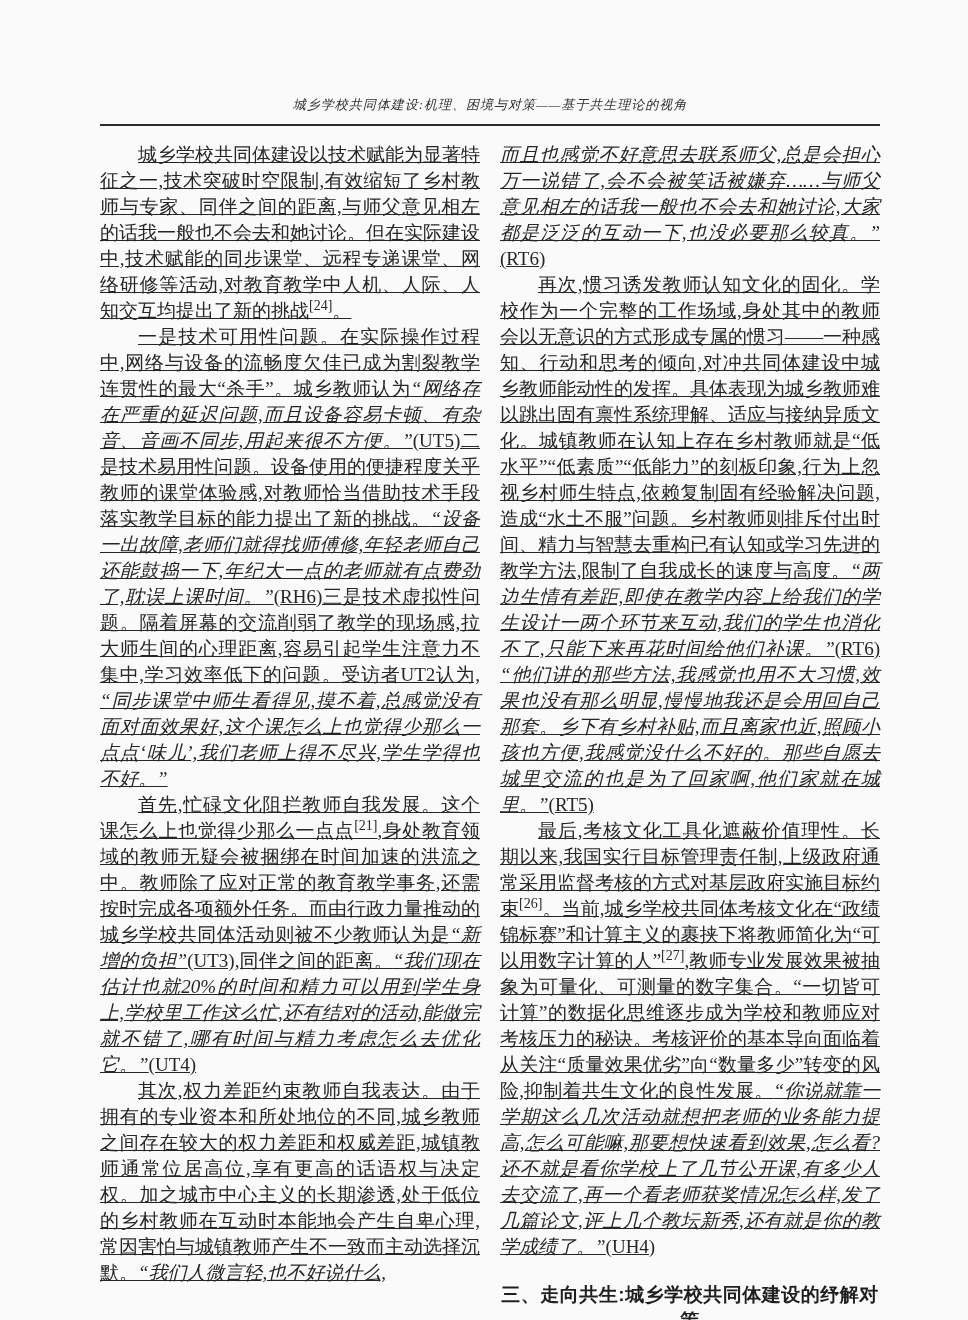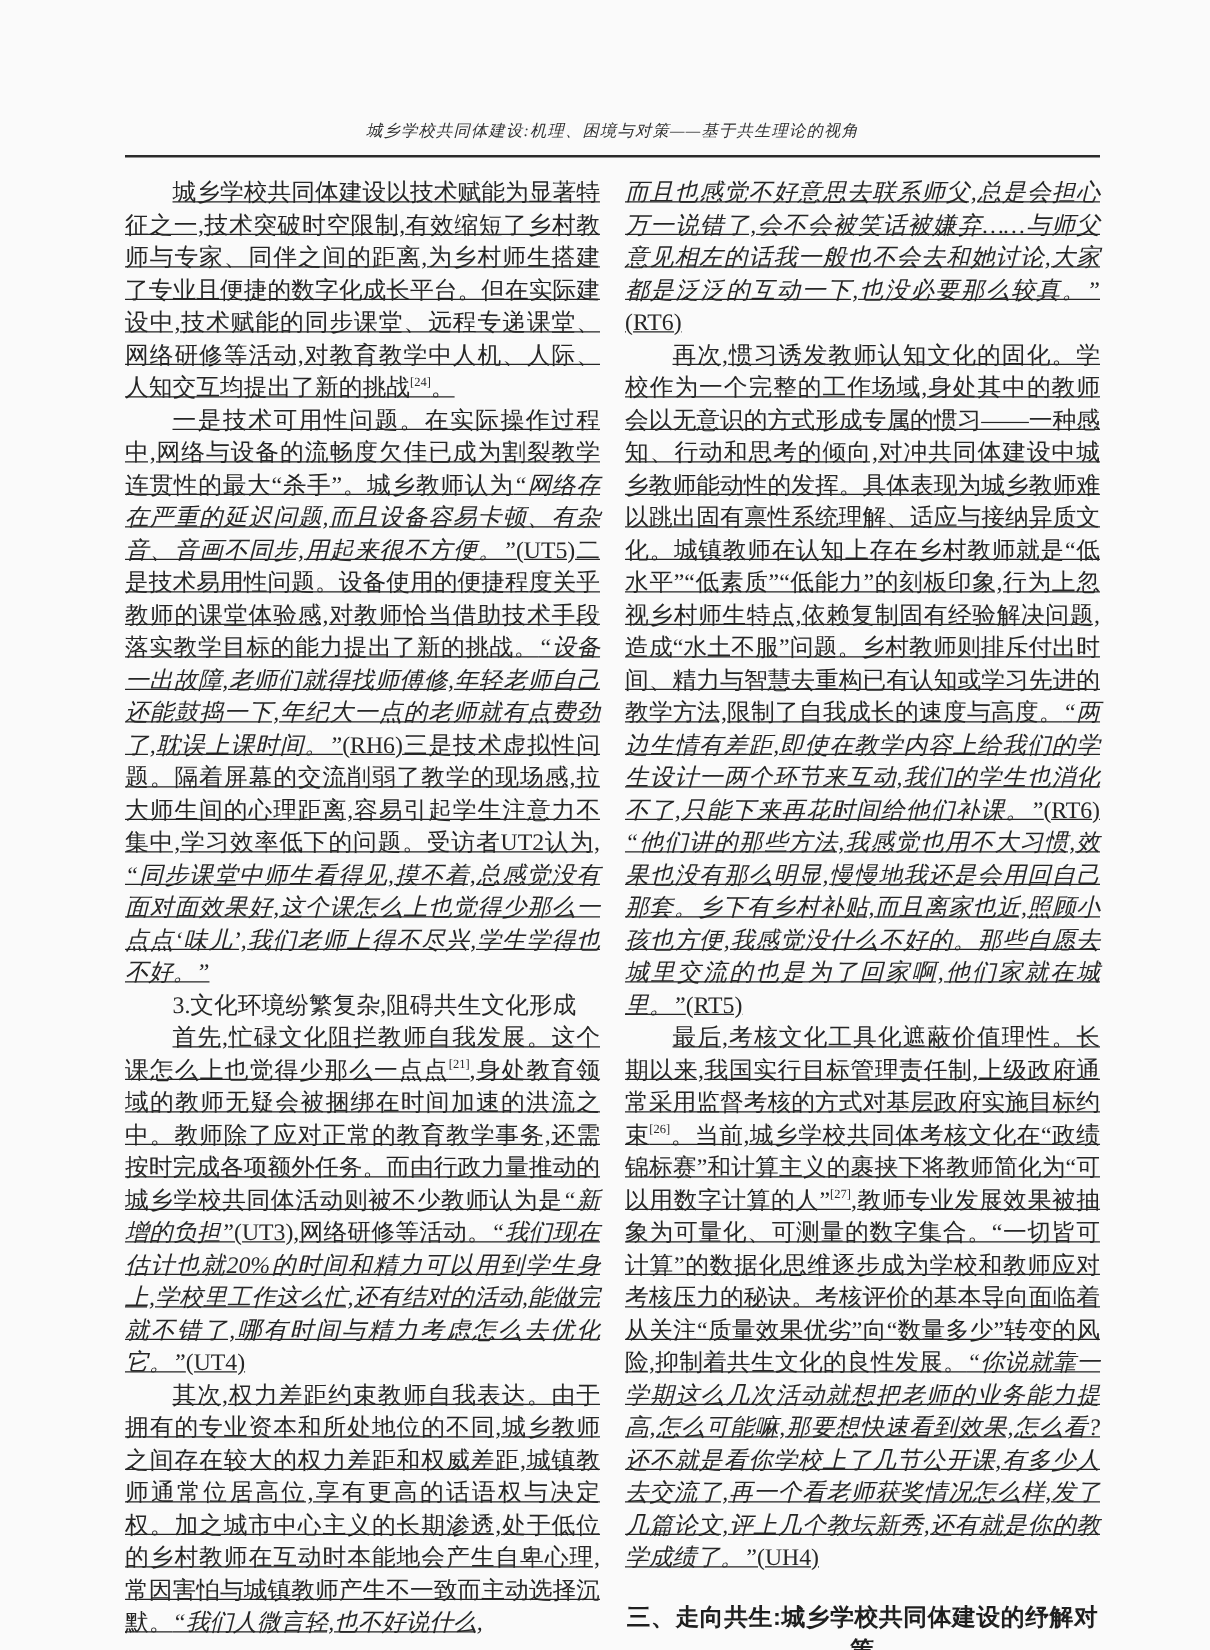--- a/index.html
+++ b/index.html
@@ -49,38 +49,37 @@
     font-weight: 700;
     font-size: 19px;
     text-align: center;
     text-indent: 0;
     margin: 22px 0 20px 0;
     letter-spacing: 0.5px;
     color: #1f1f1f;
   }
   .kai { font-style: italic; }
   sup.ref {
-    font-size: 10px;
+    font-size: 14px;
     line-height: 0;
     vertical-align: super;
     letter-spacing: 0;
   }
 </style>
 </head>
 <body>
 
 <div class="page">
   <div class="running-head">城乡学校共同体建设:机理、困境与对策——基于共生理论的视角</div>
   <div class="head-rule"></div>
   <div class="columns">
     <div class="col" id="left-col">
-        <p class="para"><span>城乡学校共同体建设以技术赋能为显著特征之一,技术突破时空限制,有效缩短了乡村教师与专家、同伴之间的距离,为乡村师生搭建了专业且便捷的数字化成长平台。但在实际建设中,技术赋能的同步课堂、远程专递课堂、网络研修等活动,对教育教学中人机、人际、人知交互均提出了新的挑战</span><sup class="ref">[24]</sup><span>。</span></p>
+        <p class="para"><span>城乡学校共同体建设以技术赋能为显著特征之一,技术突破时空限制,有效缩短了乡村教师与专家、同伴之间的距离,与师父意见相左的话我一般也不会去和她讨论。但在实际建设中,技术赋能的同步课堂、远程专递课堂、网络研修等活动,对教育教学中人机、人际、人知交互均提出了新的挑战</span><sup class="ref">[24]</sup><span>。</span></p>
         <p class="para"><span>一是技术可用性问题。在实际操作过程中,网络与设备的流畅度欠佳已成为割裂教学连贯性的最大“杀手”。城乡教师认为</span><span class="kai">“网络存在严重的延迟问题,而且设备容易卡顿、有杂音、音画不同步,用起来很不方便。”</span><span>(UT5)二是技术易用性问题。设备使用的便捷程度关乎教师的课堂体验感,对教师恰当借助技术手段落实教学目标的能力提出了新的挑战。</span><span class="kai">“设备一出故障,老师们就得找师傅修,年轻老师自己还能鼓捣一下,年纪大一点的老师就有点费劲了,耽误上课时间。”</span><span>(RH6)三是技术虚拟性问题。隔着屏幕的交流削弱了教学的现场感,拉大师生间的心理距离,容易引起学生注意力不集中,学习效率低下的问题。受访者UT2认为,</span><span class="kai">“同步课堂中师生看得见,摸不着,总感觉没有面对面效果好,这个课怎么上也觉得少那么一点点‘味儿’,我们老师上得不尽兴,学生学得也不好。”</span></p>
-        <p class="subheading"><span>3.文化环境纷繁复杂,阻碍共生文化形成</span></p>
-        <p class="para"><span>首先,忙碌文化阻拦教师自我发展。这个课怎么上也觉得少那么一点点</span><sup class="ref">[21]</sup><span>,身处教育领域的教师无疑会被捆绑在时间加速的洪流之中。教师除了应对正常的教育教学事务,还需按时完成各项额外任务。而由行政力量推动的城乡学校共同体活动则被不少教师认为是</span><span class="kai">“新增的负担”</span><span>(UT3),网络研修等活动。</span><span class="kai">“我们现在估计也就20%的时间和精力可以用到学生身上,学校里工作这么忙,还有结对的活动,能做完就不错了,哪有时间与精力考虑怎么去优化它。”</span><span>(UT4)</span></p>
+        <p class="para"><span>首先,忙碌文化阻拦教师自我发展。这个课怎么上也觉得少那么一点点</span><sup class="ref">[21]</sup><span>,身处教育领域的教师无疑会被捆绑在时间加速的洪流之中。教师除了应对正常的教育教学事务,还需按时完成各项额外任务。而由行政力量推动的城乡学校共同体活动则被不少教师认为是</span><span class="kai">“新增的负担”</span><span>(UT3),同伴之间的距离。</span><span class="kai">“我们现在估计也就20%的时间和精力可以用到学生身上,学校里工作这么忙,还有结对的活动,能做完就不错了,哪有时间与精力考虑怎么去优化它。”</span><span>(UT4)</span></p>
         <p class="para"><span>其次,权力差距约束教师自我表达。由于拥有的专业资本和所处地位的不同,城乡教师之间存在较大的权力差距和权威差距,城镇教师通常位居高位,享有更高的话语权与决定权。加之城市中心主义的长期渗透,处于低位的乡村教师在互动时本能地会产生自卑心理,常因害怕与城镇教师产生不一致而主动选择沉默。</span><span class="kai">“我们人微言轻,也不好说什么,</span></p>
       </div>
     <div class="col" id="right-col">
         <p class="para no-indent"><span class="kai">而且也感觉不好意思去联系师父,总是会担心万一说错了,会不会被笑话被嫌弃……与师父意见相左的话我一般也不会去和她讨论,大家都是泛泛的互动一下,也没必要那么较真。”</span><span>(RT6)</span></p>
         <p class="para"><span>再次,惯习诱发教师认知文化的固化。学校作为一个完整的工作场域,身处其中的教师会以无意识的方式形成专属的惯习——一种感知、行动和思考的倾向,对冲共同体建设中城乡教师能动性的发挥。具体表现为城乡教师难以跳出固有禀性系统理解、适应与接纳异质文化。城镇教师在认知上存在乡村教师就是“低水平”“低素质”“低能力”的刻板印象,行为上忽视乡村师生特点,依赖复制固有经验解决问题,造成“水土不服”问题。乡村教师则排斥付出时间、精力与智慧去重构已有认知或学习先进的教学方法,限制了自我成长的速度与高度。</span><span class="kai">“两边生情有差距,即使在教学内容上给我们的学生设计一两个环节来互动,我们的学生也消化不了,只能下来再花时间给他们补课。”</span><span>(RT6)</span><span class="kai">“他们讲的那些方法,我感觉也用不大习惯,效果也没有那么明显,慢慢地我还是会用回自己那套。乡下有乡村补贴,而且离家也近,照顾小孩也方便,我感觉没什么不好的。那些自愿去城里交流的也是为了回家啊,他们家就在城里。”</span><span>(RT5)</span></p>
         <p class="para"><span>最后,考核文化工具化遮蔽价值理性。长期以来,我国实行目标管理责任制,上级政府通常采用监督考核的方式对基层政府实施目标约束</span><sup class="ref">[26]</sup><span>。当前,城乡学校共同体考核文化在“政绩锦标赛”和计算主义的裹挟下将教师简化为“可以用数字计算的人”</span><sup class="ref">[27]</sup><span>,教师专业发展效果被抽象为可量化、可测量的数字集合。“一切皆可计算”的数据化思维逐步成为学校和教师应对考核压力的秘诀。考核评价的基本导向面临着从关注“质量效果优劣”向“数量多少”转变的风险,抑制着共生文化的良性发展。</span><span class="kai">“你说就靠一学期这么几次活动就想把老师的业务能力提高,怎么可能嘛,那要想快速看到效果,怎么看?还不就是看你学校上了几节公开课,有多少人去交流了,再一个看老师获奖情况怎么样,发了几篇论文,评上几个教坛新秀,还有就是你的教学成绩了。”</span><span>(UH4)</span></p>
         <p class="section-heading"><span>三、走向共生:城乡学校共同体建设的纾解对策</span></p>
       </div>
   </div>
 

